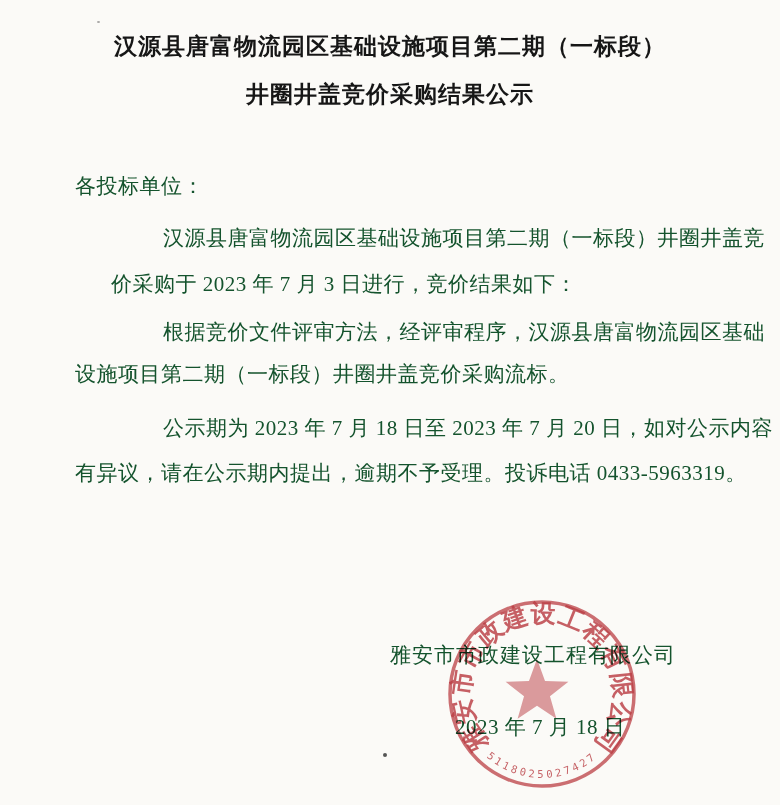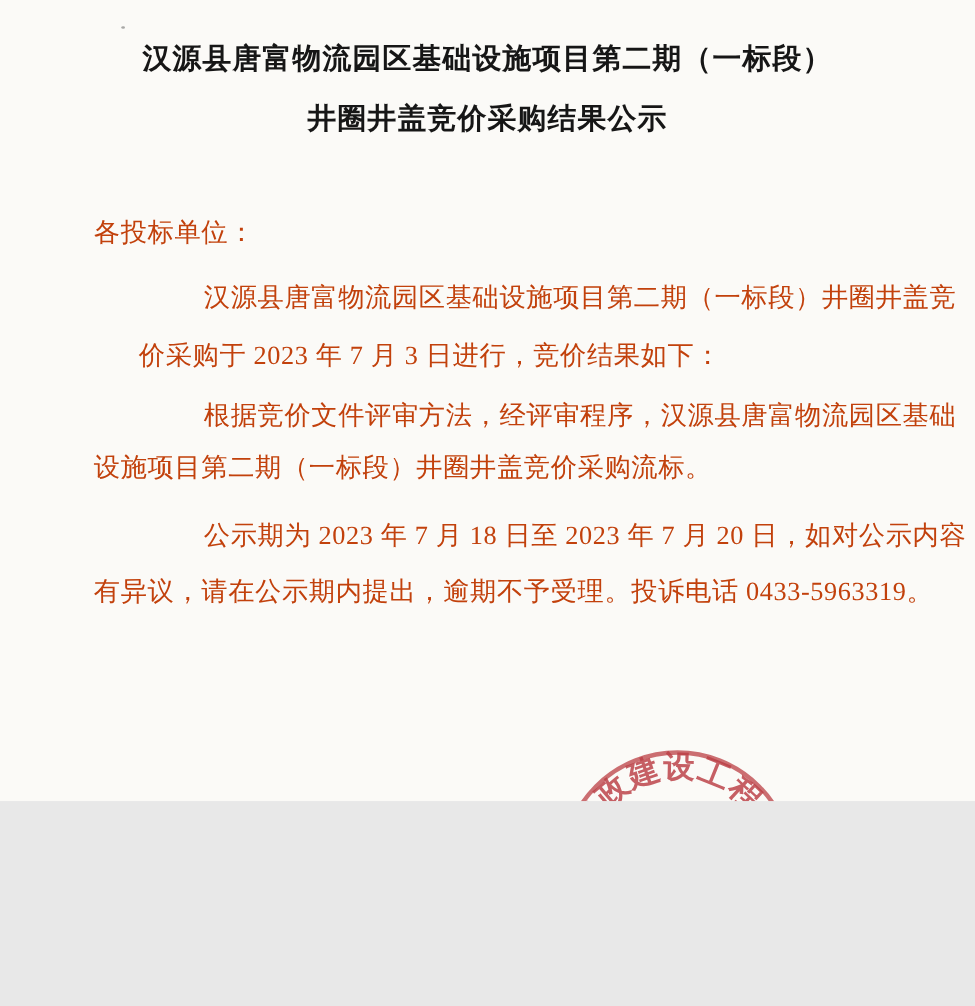--- a/index.html
+++ b/index.html
@@ -1,40 +1,40 @@
 <!DOCTYPE html>
 <html><head>
 <meta charset="utf-8">
 <style>
   html,body { margin:0; padding:0; }
   body { background:#e8e8e8; }
   .page {
     position:relative;
-    width:780px; height:641px;
+    width:780px; height:805px;
     margin:0 auto;
     background:#fbfaf7;
     overflow:hidden;
     font-family:"Liberation Serif","DejaVu Serif",serif;
     color:#1f1f1f;
   }
   .title-line {
     position:absolute; left:0; width:780px;
     text-align:center;
     font-size:23px; font-weight:bold;
     letter-spacing:1px;
     color:#161616;
   }
   .t1 { top:31px; }
   .t2 { top:79px; }
   .doc-line {
     position:absolute;
     font-size:21px;
     letter-spacing:0.5px;
     white-space:nowrap;
-    color:#c2410c;
+    color:#14532d;
   }
   .greeting { left:75px; top:172px; }
   .l-indent { left:119px;margin-left:44px; }
   .l-flush  { left:75px; }
   .y1 { top:224px; }
   .y2 { top:270px;margin-left:36px; }
   .y3 { top:318px; }
   .y4 { top:360px; }
   .y5 { top:414px; }
   .y6 { top:459px; }

